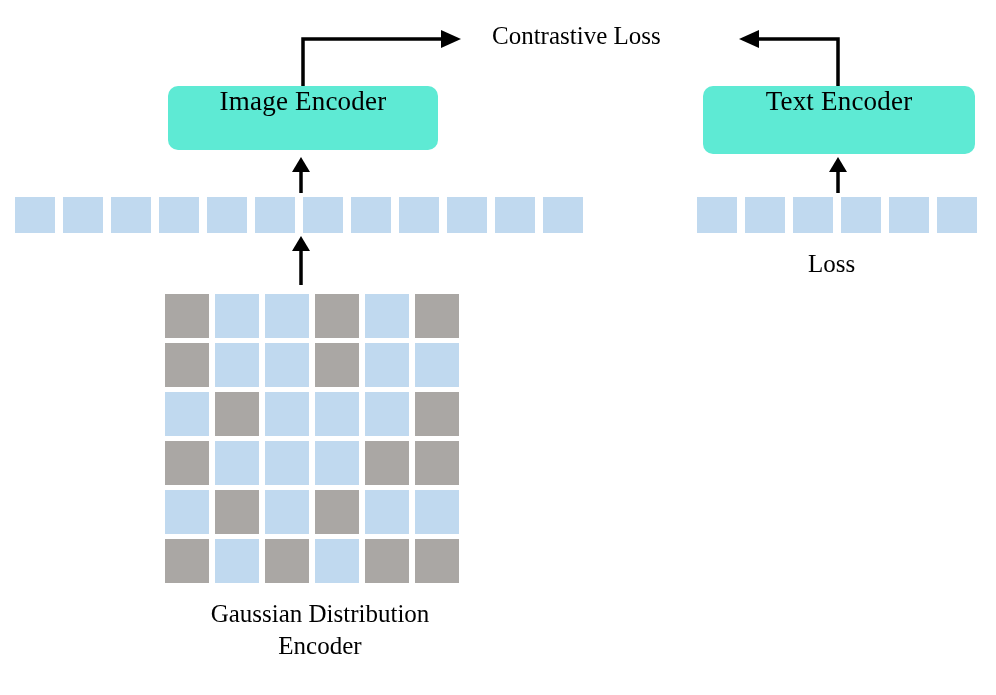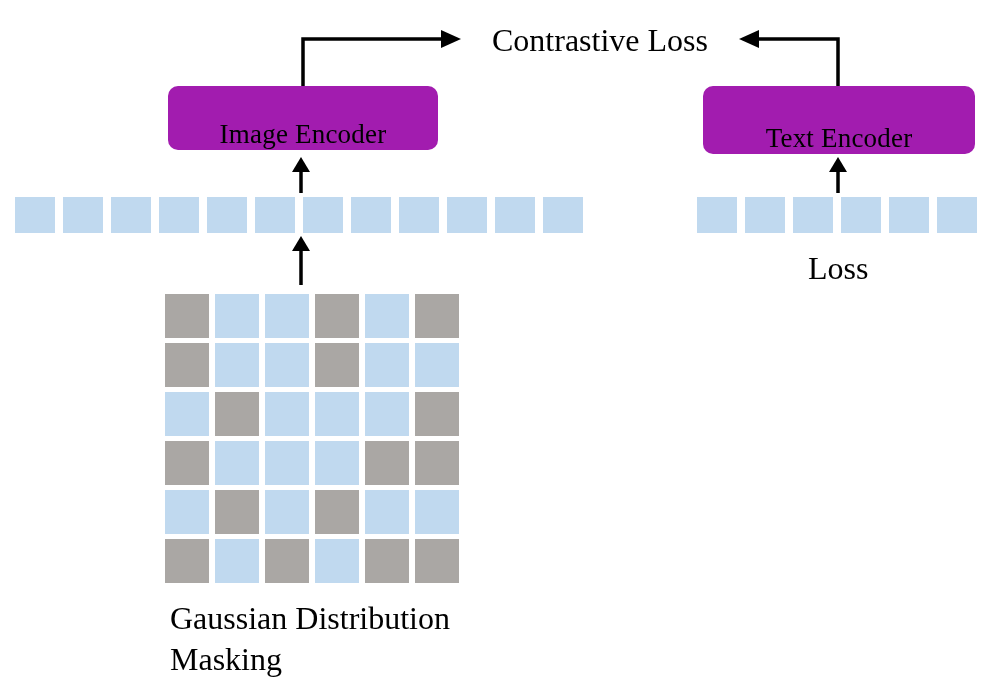--- a/index.html
+++ b/index.html
@@ -13,46 +13,47 @@
     height: 695px;
     background: #ffffff;
     overflow: hidden;
     font-family: "Liberation Serif", "DejaVu Serif", serif;
     color: #000000;
   }
 
   
   .encoder-box {
     position: absolute;
-    background: #a21caf;
+    background: #5eead4;
     border-radius: 10px;
     display: flex;
-    align-items: flex-end;
+    align-items: flex-start;
     justify-content: center;
     font-size: 27px;
     color: #000;
     letter-spacing: 0.2px;
   }
   #image-encoder-box { left: 168px; top: 86px; width: 270px; height: 64px; }
   #text-encoder-box  { left: 703px; top: 86px; width: 272px; height: 68px; }
 
   
   .diagram-label {
     position: absolute;
-    font-size: 32px;
+    font-size: 25px;
     white-space: nowrap;
     color: #000;
   }
   #contrastive-loss-label { left: 492px; top: 22px; }
   #visible-patches-label  { left: 6px;   top: 246px; }
   #text-label             { left: 808px; top: 250px; }
   #masking-label {
     left: 170px;
     top: 598px;
     width: 300px;
+    text-align: center;
     white-space: normal;
     line-height: 1.28;
   }
 
   
   .patch-strip {
     position: absolute;
     display: flex;
     gap: 8px;
   }
@@ -204,16 +205,16 @@
       <div class="cell gray"></div>
       <div class="cell blue"></div>
       <div class="cell gray"></div>
       <div class="cell blue"></div>
       <div class="cell gray"></div>
       <div class="cell gray"></div>
     </div>
 
   <div class="diagram-label" id="masking-label">
     <div>Gaussian Distribution</div>
-    <div>Masking</div>
+    <div>Encoder</div>
   </div>
 
 </div>
 
 </body></html>

